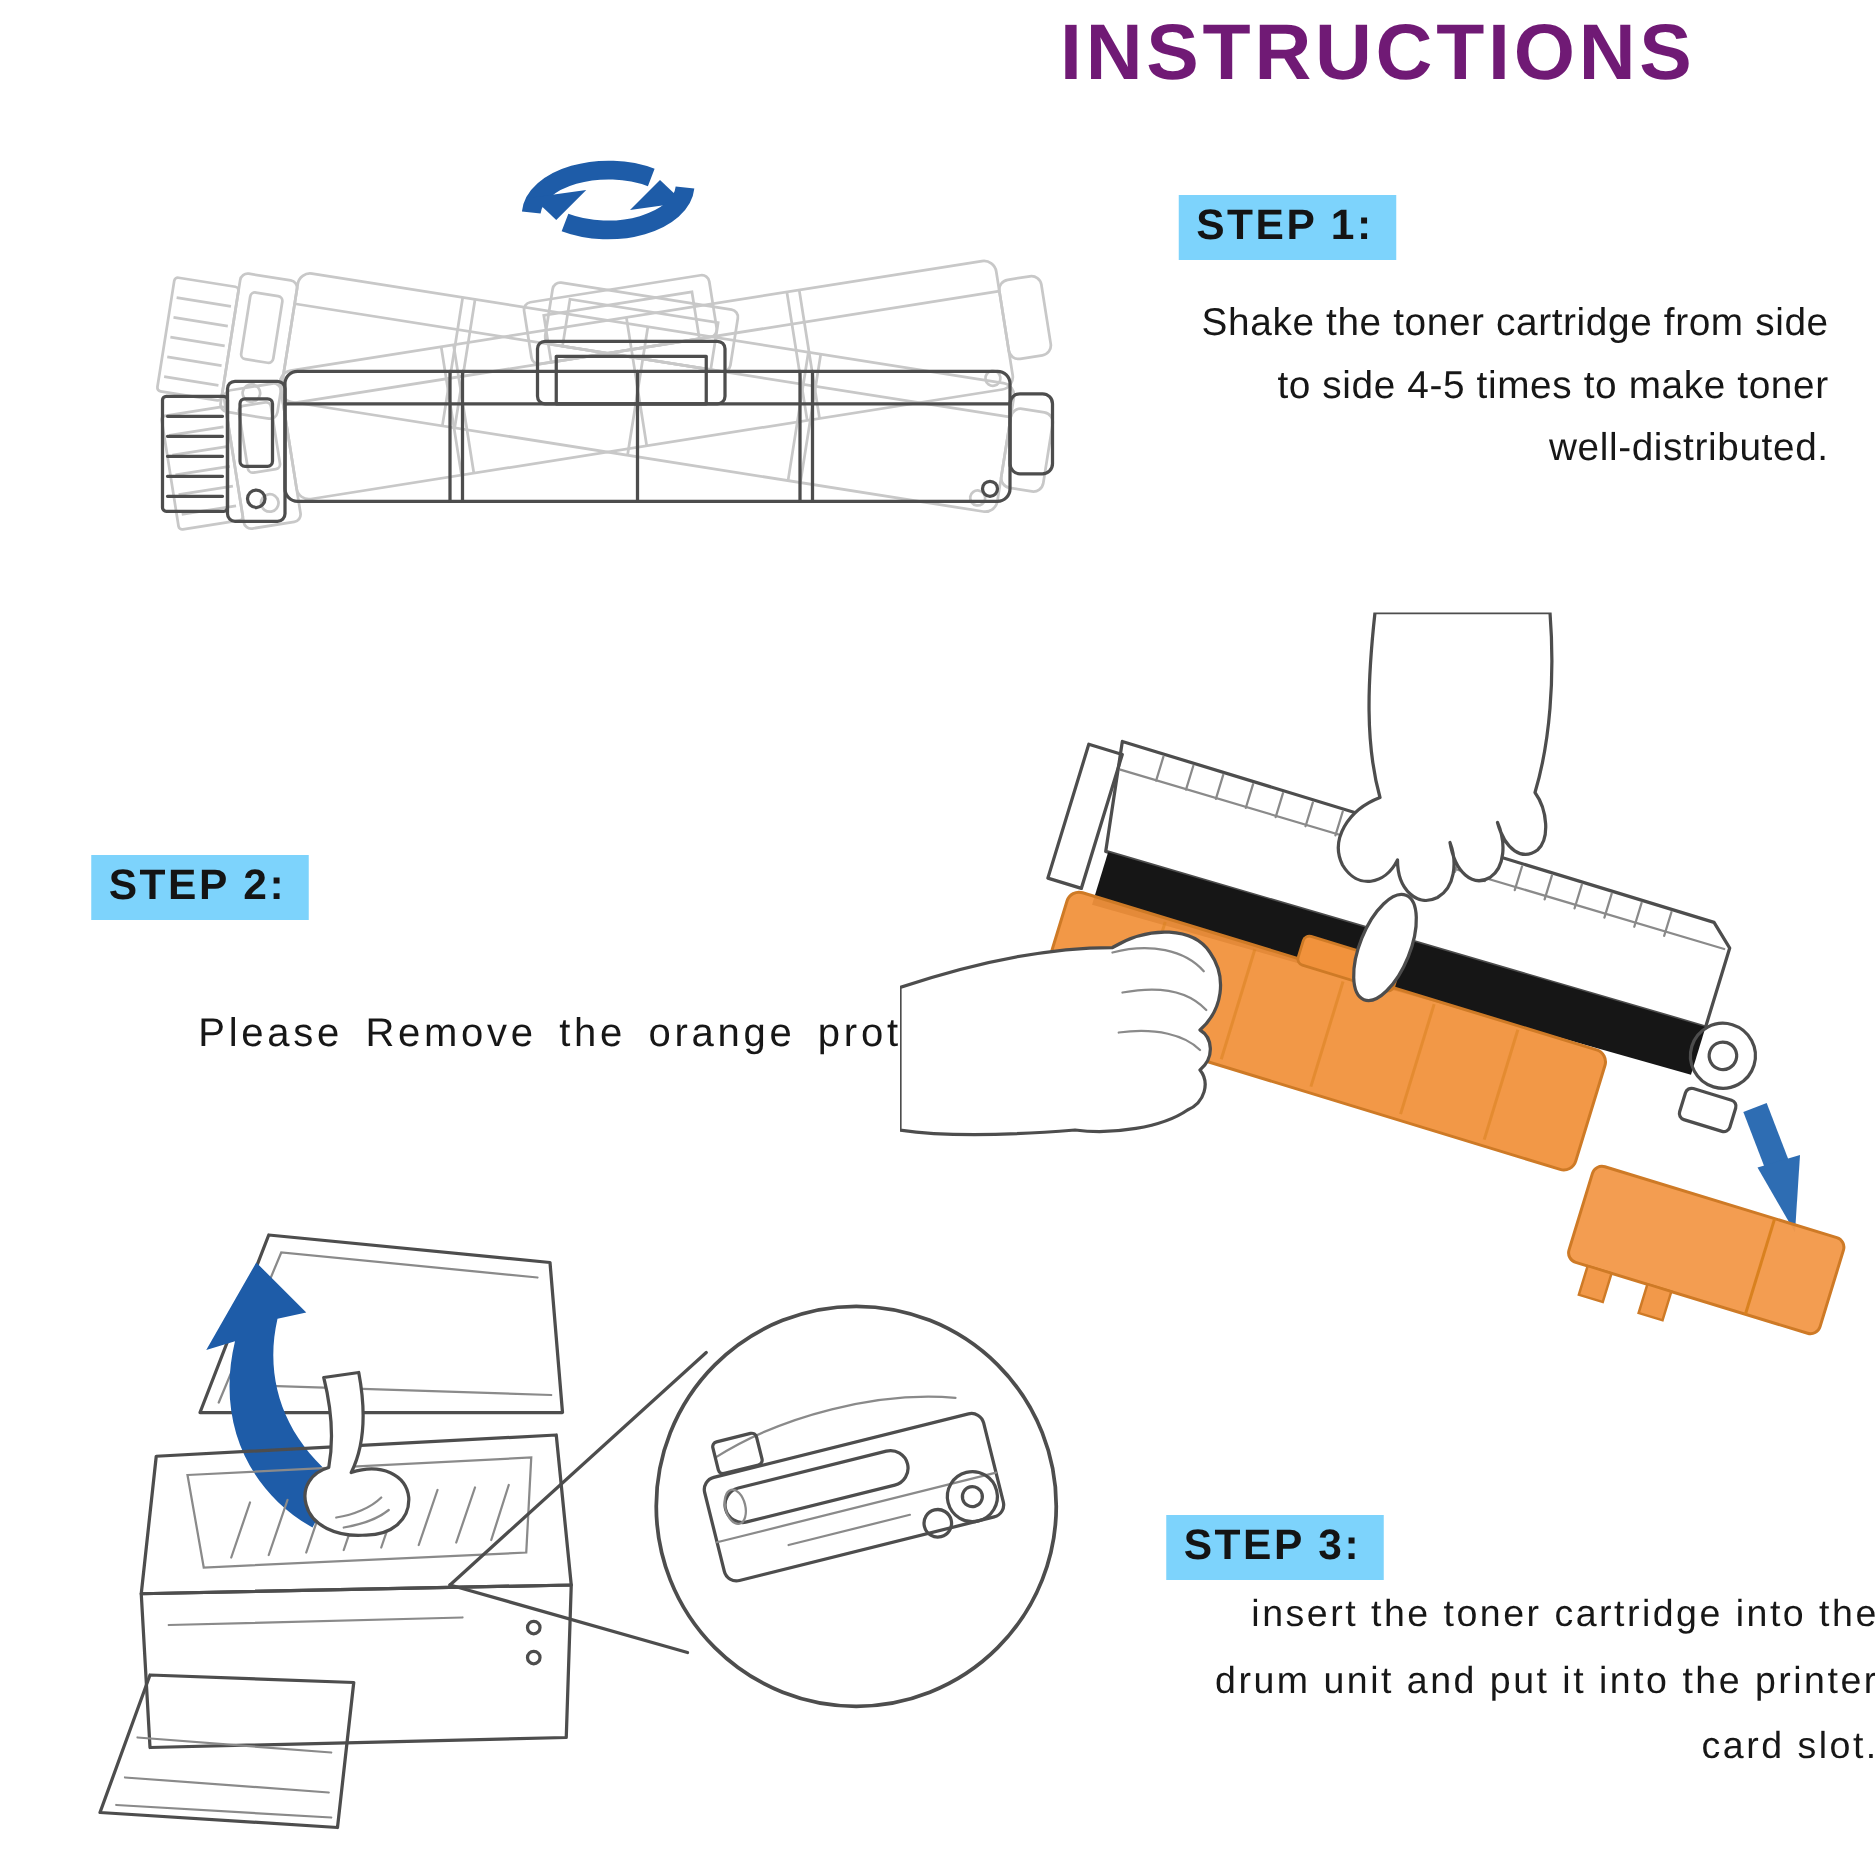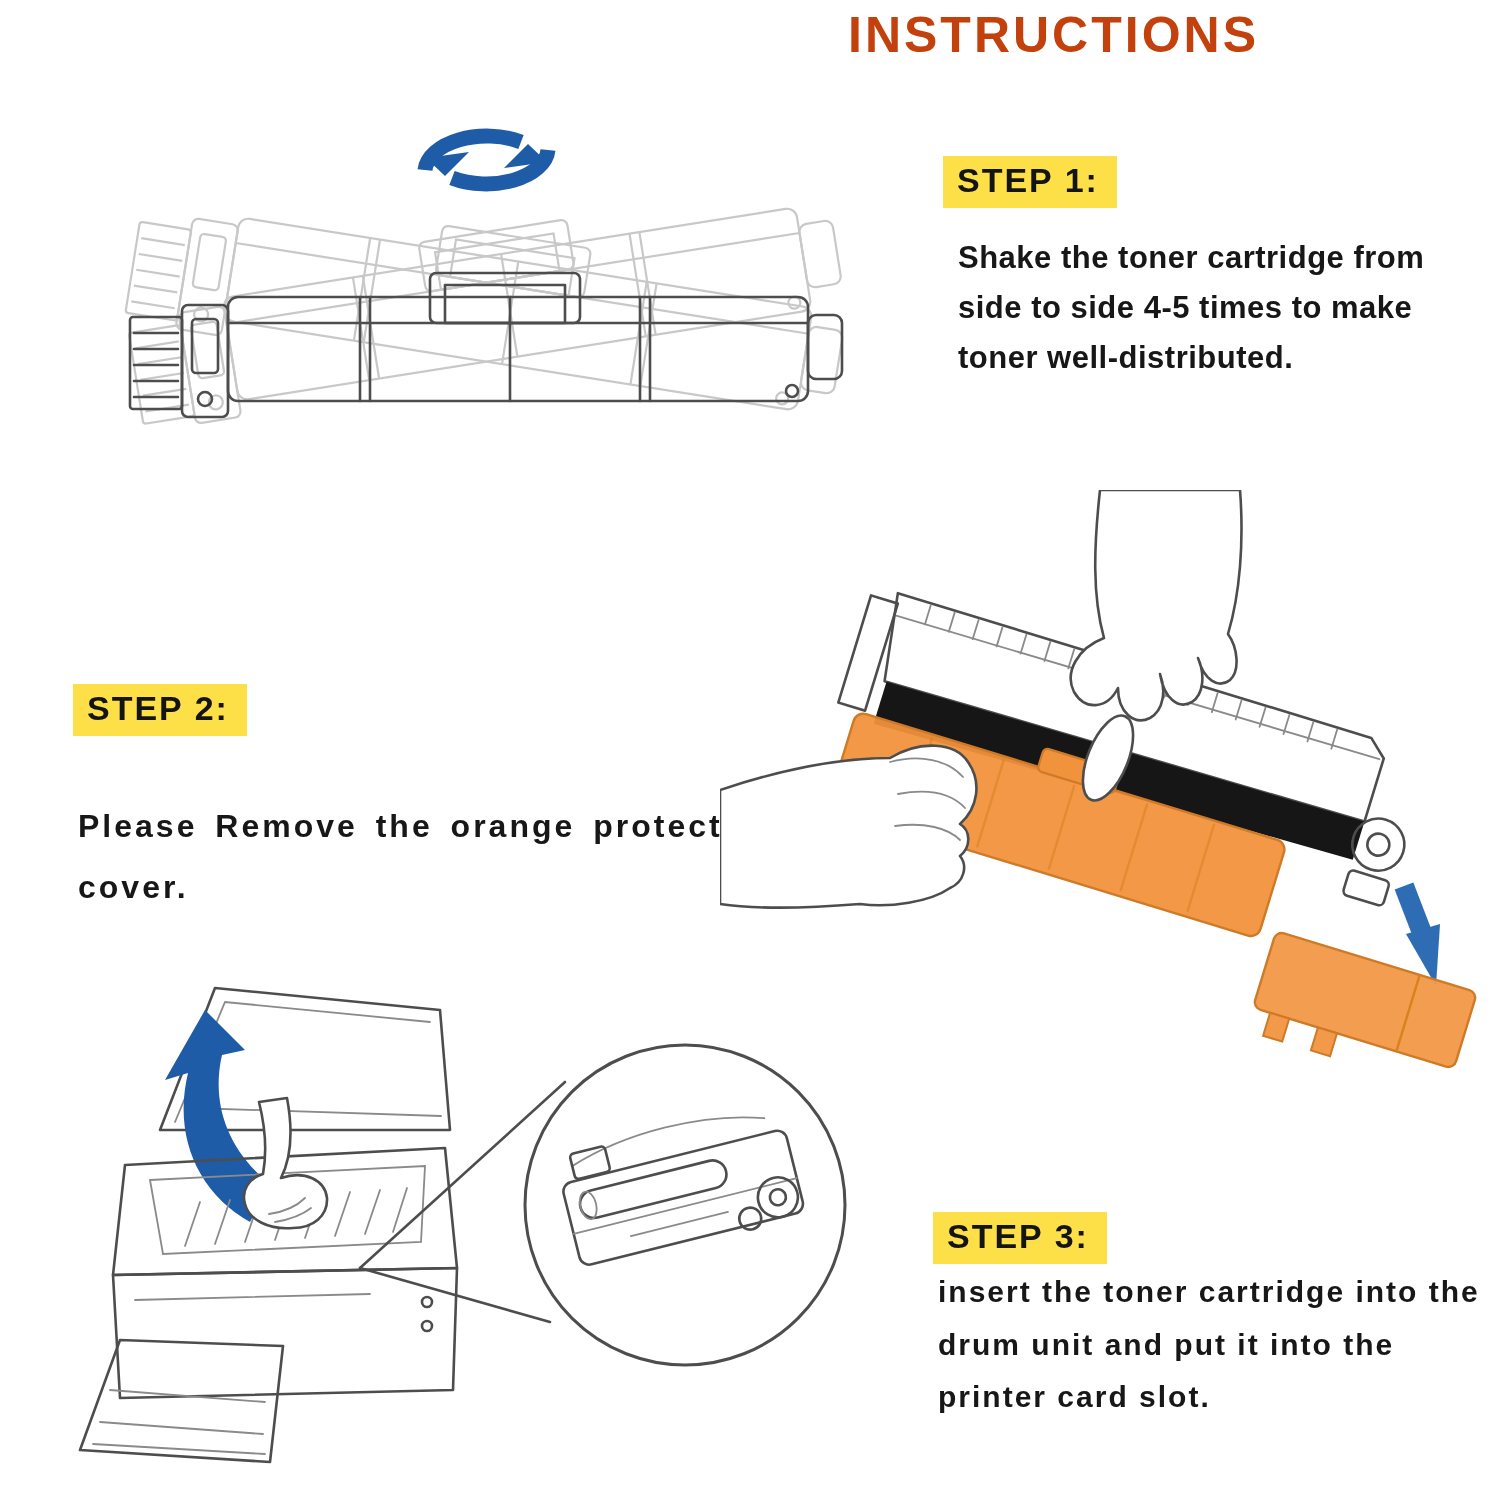--- a/index.html
+++ b/index.html
@@ -7,35 +7,36 @@
   body {
     position:relative;
     background:#ffffff;
     font-family:"Liberation Sans","DejaVu Sans",sans-serif;
     color:#111;
     overflow:hidden;
   }
   .abs { position:absolute; }
   .title {
     left:848px; top:6px;
-    font-size:50px; font-weight:700; letter-spacing:3px;
-    color:#c2410c; white-space:nowrap;
+    font-size:63px; font-weight:700; letter-spacing:3px;
+    color:#701a75; white-space:nowrap;
   }
   .step-label {
     display:inline-block;
-    background:#fde047;
+    background:#7dd3fc;
     color:#141414;
     font-weight:700;
     font-size:34px;
     letter-spacing:2px;
     padding:5px 18px 8px 14px;
   }
   .step-text {
-    font-weight:700;
+    font-weight:400;
     color:#171717;
+    text-align:right;
   }
   #step1-label { left:943px; top:156px; }
   #step1-text  { left:958px; top:233px; width:505px; font-size:31px; line-height:1.62; letter-spacing:0.5px; }
   #step2-label { left:73px;  top:684px; }
   #step2-text  { left:78px;  top:796px; width:745px; font-size:32px; line-height:1.9; letter-spacing:3px; word-spacing:6px; }
   #step3-label { left:933px; top:1212px; }
   #step3-text  { left:938px; top:1266px; width:565px; font-size:30px; line-height:1.75; letter-spacing:2px; }
 
   #illus1 { left:80px;  top:92px;  width:820px; height:400px; }
   #illus2 { left:720px; top:490px; width:760px; height:645px; }

